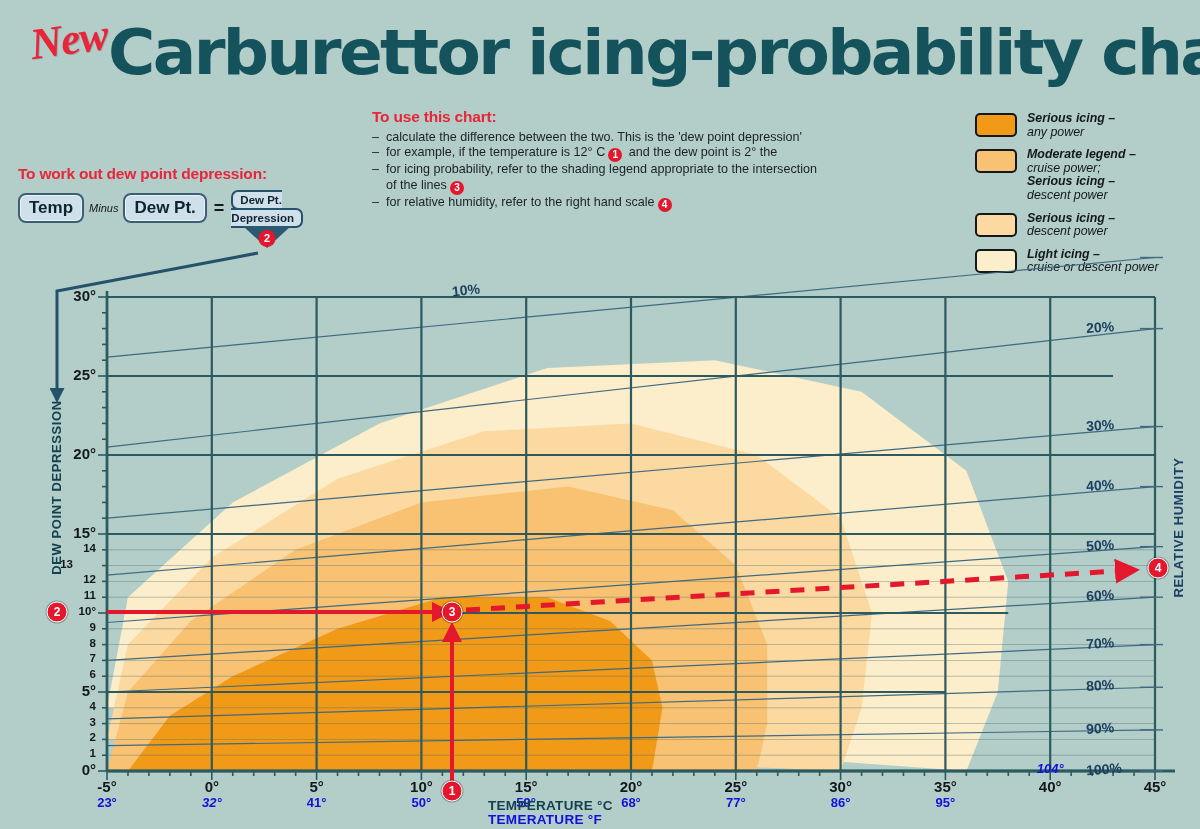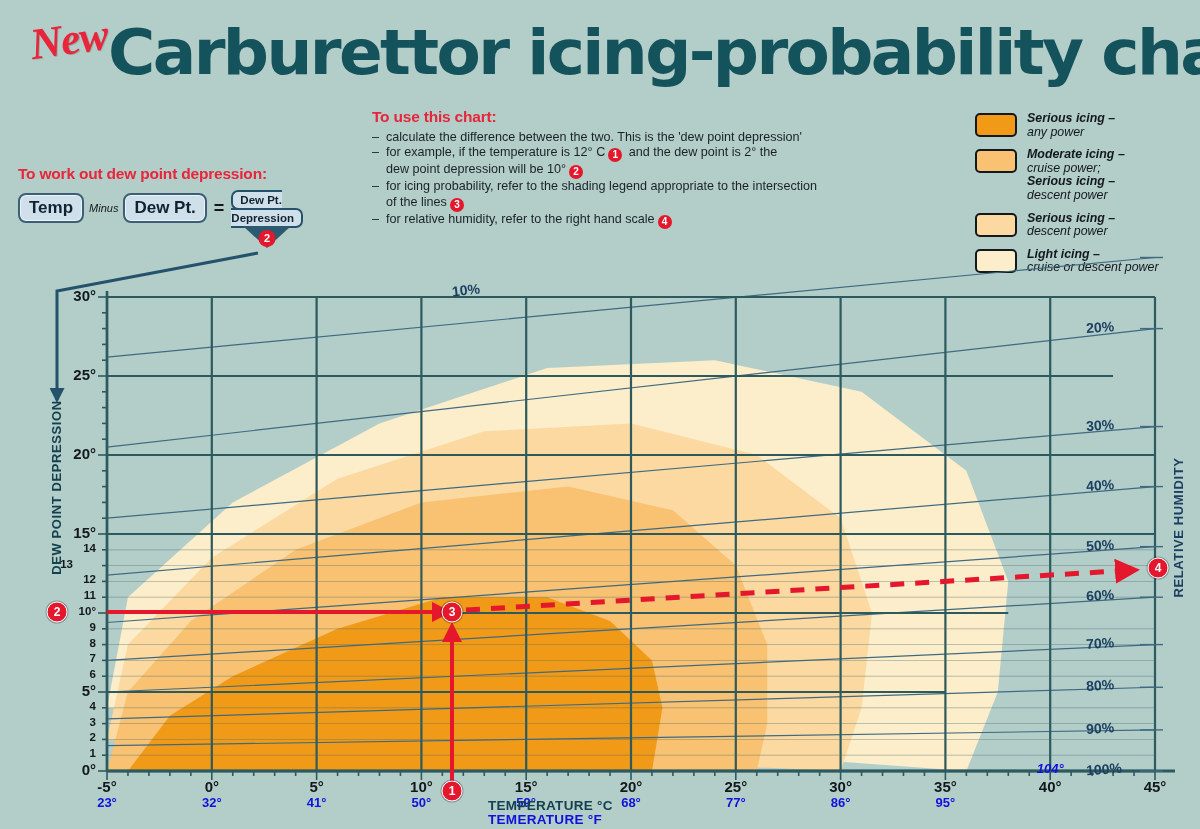--- a/index.html
+++ b/index.html
@@ -148,35 +148,34 @@
 <div class="root">
 
   <div id="title-new">New</div>
   <div id="title-main">Carburettor icing-probability chart</div>
 
   <div id="instructions">
     <div id="instr-head">To use this chart:</div>
     <div id="instr-lines">
         <div class="instr-line"><span class="dash">–</span>calculate the difference between the two. This is the 'dew point depression'</div>
         <div class="instr-line"><span class="dash">–</span>for example, if the temperature is 12° C<span class="badge">1</span> and the dew point is 2° the</div>
-        <div class="instr-line cont">dew point depression will be 10°<span class="badge">2</span></div>
         <div class="instr-line"><span class="dash">–</span>for icing probability, refer to the shading legend appropriate to the intersection</div>
         <div class="instr-line cont">of the lines<span class="badge">3</span></div>
         <div class="instr-line"><span class="dash">–</span>for relative humidity, refer to the right hand scale<span class="badge">4</span></div>
       </div>
   </div>
 
   <div id="legend">
       <div class="legend-row">
         <div class="swatch" style="background: rgb(240, 154, 24);"></div>
         <div class="legend-txt"><b>Serious icing –</b><br><span class="sub">any power</span></div>
       </div>
       <div class="legend-row">
         <div class="swatch" style="background: rgb(248, 194, 114);"></div>
-        <div class="legend-txt"><b>Moderate icing –</b><br><span class="sub">cruise power;</span><br><b>Serious icing –</b><br><span class="sub">descent power</span></div>
+        <div class="legend-txt"><b>Moderate legend –</b><br><span class="sub">cruise power;</span><br><b>Serious icing –</b><br><span class="sub">descent power</span></div>
       </div>
       <div class="legend-row">
         <div class="swatch" style="background: rgb(251, 217, 160);"></div>
         <div class="legend-txt"><b>Serious icing –</b><br><span class="sub">descent power</span></div>
       </div>
       <div class="legend-row">
         <div class="swatch" style="background: rgb(252, 237, 203);"></div>
         <div class="legend-txt"><b>Light icing –</b><br><span class="sub">cruise or descent power</span></div>
       </div>
     </div>
@@ -389,21 +388,21 @@
       <div class="ytick minor" style="left: 0px; width: 96px; top: 668.2px;">6</div>
       <div class="ytick minor" style="left: 0px; width: 96px; top: 699.8px;">4</div>
       <div class="ytick minor" style="left: 0px; width: 96px; top: 715.6px;">3</div>
       <div class="ytick minor" style="left: 0px; width: 96px; top: 731.4px;">2</div>
       <div class="ytick minor" style="left: 0px; width: 96px; top: 747.2px;">1</div>
     </div>
   <div id="xlabels">
       <div class="xtick-c" style="left: 107px; top: 778px;">-5°</div>
       <div class="xtick-f" style="left: 107px; top: 795px;">23°</div>
       <div class="xtick-c" style="left: 211.8px; top: 778px;">0°</div>
-      <div class="xtick-f" style="left: 211.8px; top: 795px;">32°</div>
+      <div class="xtick-f" style="left: 211.8px; top: 795px; font-style: italic;">32°</div>
       <div class="xtick-c" style="left: 316.6px; top: 778px;">5°</div>
       <div class="xtick-f" style="left: 316.6px; top: 795px;">41°</div>
       <div class="xtick-c" style="left: 421.4px; top: 778px;">10°</div>
       <div class="xtick-f" style="left: 421.4px; top: 795px;">50°</div>
       <div class="xtick-c" style="left: 526.2px; top: 778px;">15°</div>
       <div class="xtick-f" style="left: 526.2px; top: 795px;">59°</div>
       <div class="xtick-c" style="left: 631px; top: 778px;">20°</div>
       <div class="xtick-f" style="left: 631px; top: 795px;">68°</div>
       <div class="xtick-c" style="left: 735.8px; top: 778px;">25°</div>
       <div class="xtick-f" style="left: 735.8px; top: 795px;">77°</div>

